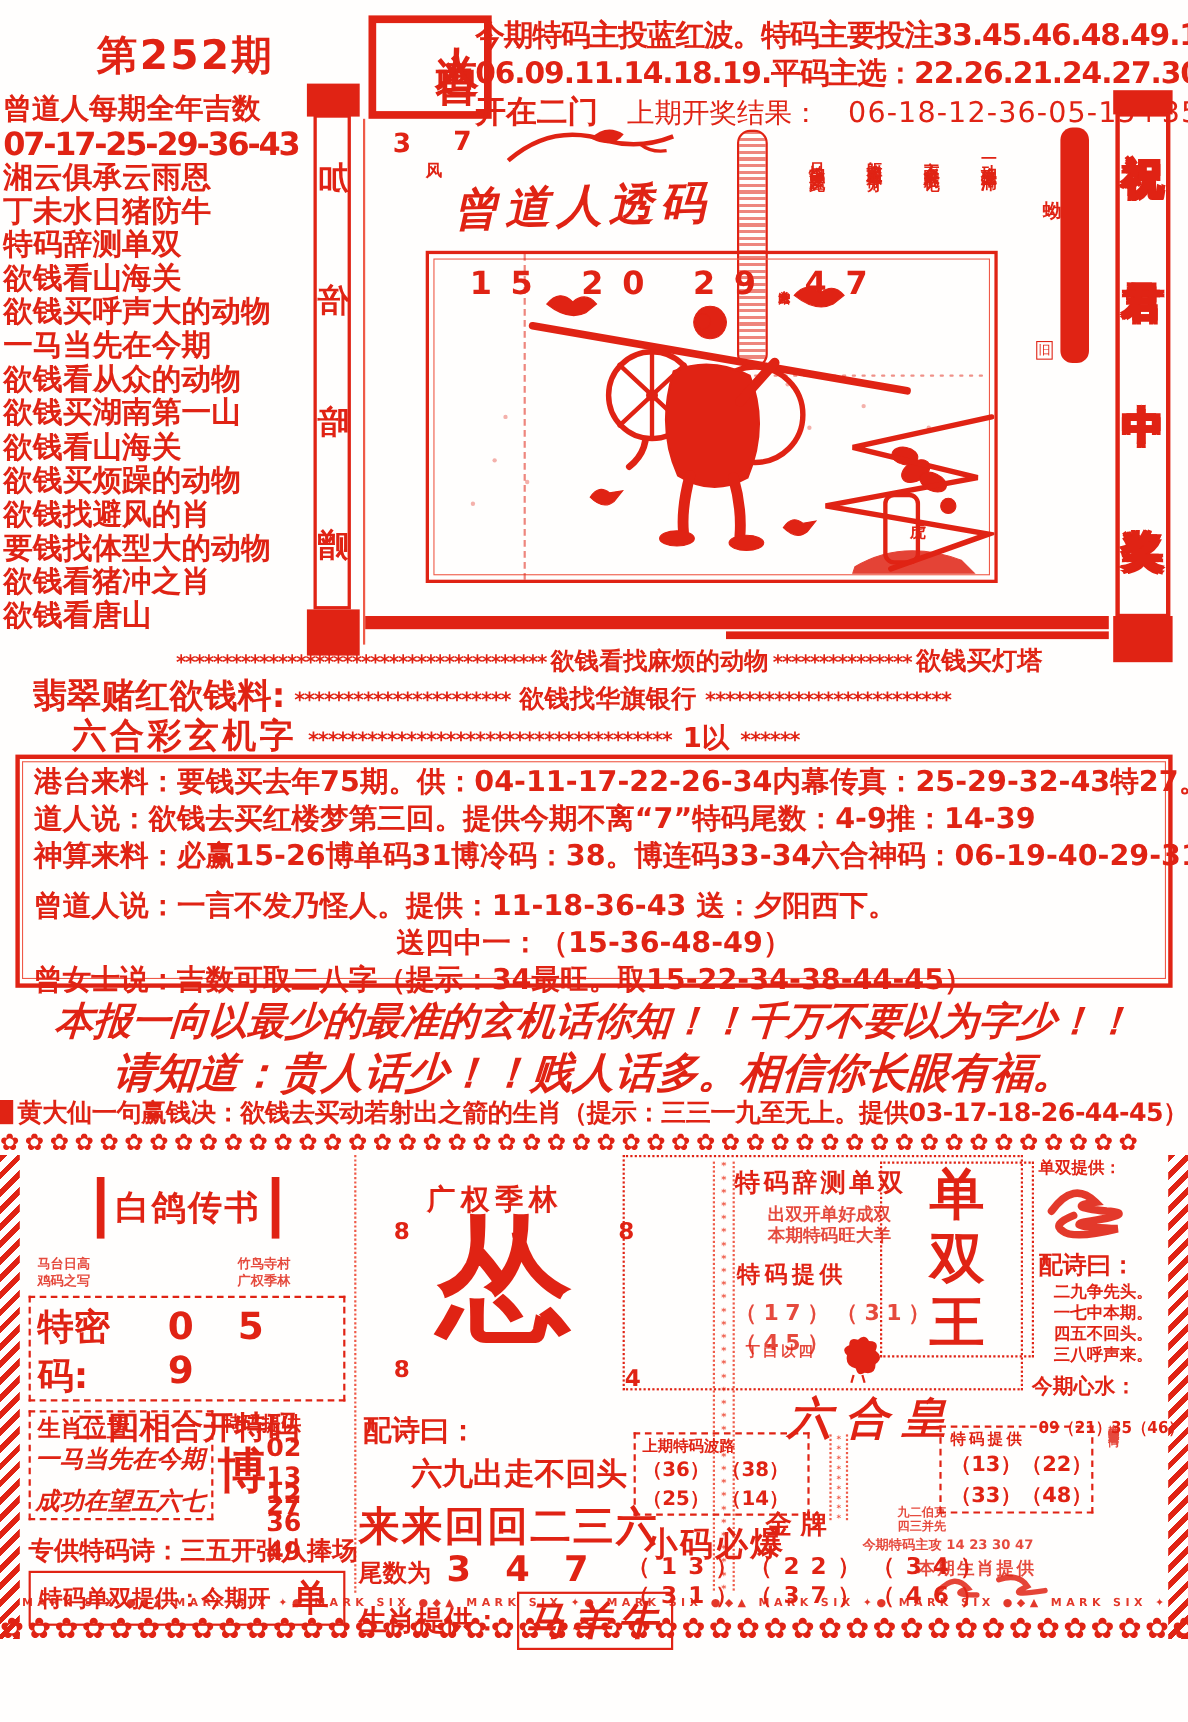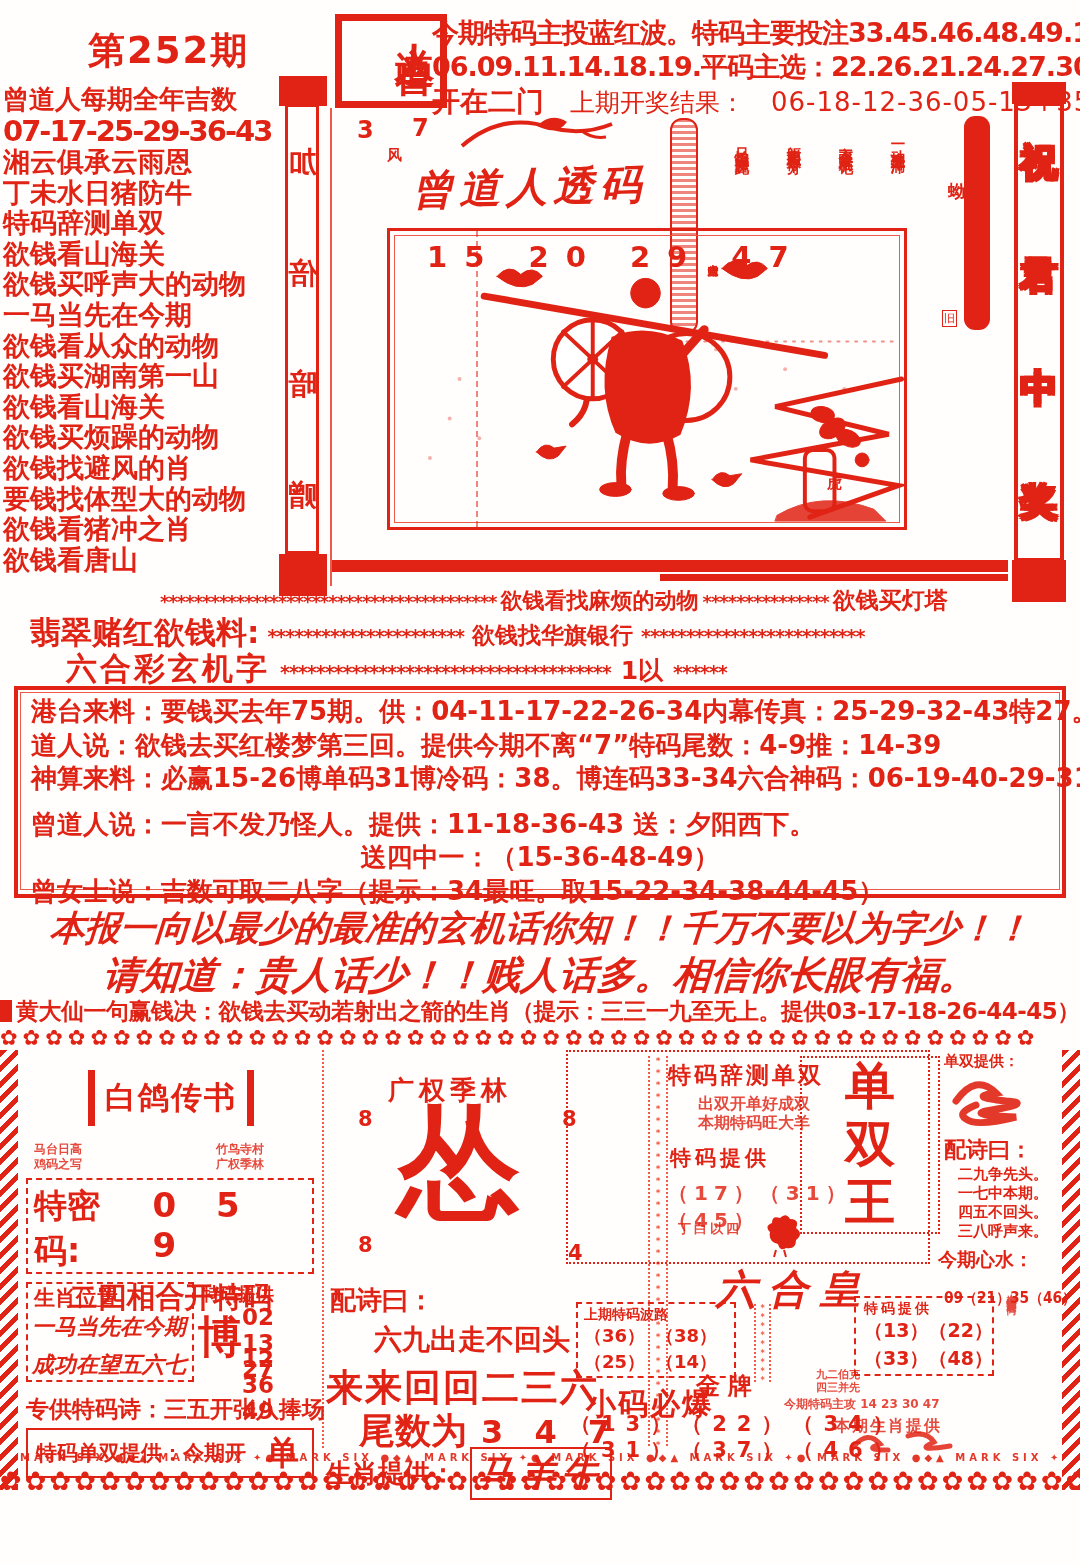--- a/index.html
+++ b/index.html
@@ -278,21 +278,21 @@
     <span class="abs b" style="left:28px;top:52px;font-size:21px;">8</span>
     <span class="abs b" style="left:232px;top:52px;font-size:21px;">8</span>
     <div class="abs serif b" style="left:68px;top:44px;font-size:122px;line-height:1;">怂</div>
     <span class="abs b" style="left:28px;top:178px;font-size:21px;">8</span>
     <span class="abs b" style="left:238px;top:186px;font-size:21px;">4</span>
 
     <div class="abs b" style="left:0px;top:228px;font-size:26px;">配诗曰：</div>
     <div class="abs b" style="left:44px;top:266px;font-size:28px;">六九出走不回头</div>
     <div class="abs serif b nowrap" style="left:-4px;top:308px;font-size:37px;letter-spacing:2px;">来来回回二三六</div>
     <div class="abs" style="left:-4px;top:352px;display:flex;align-items:baseline;gap:14px;">
-      <span class="serif b" style="font-size:36px;margin-left:33px;">尾数为</span>
+      <span class="serif b" style="font-size:22px;">尾数为</span>
       <span class="b" style="font-size:32px;letter-spacing:10px;">3 4 7</span>
     </div>
     <div class="abs" style="left:-4px;top:392px;display:flex;align-items:center;gap:14px;">
       <span class="serif b" style="font-size:26px;">生肖提供：</span>
       <span class="serif b" style="font-size:36px;font-style:italic;letter-spacing:6px;border:2px solid var(--r);padding:0 6px;text-align:center;">马羊牛</span>
     </div>
   </div>
 
   <div class="abs vrl b" style="left:648px;top:1056px;height:390px;font-size:9px;letter-spacing:2px;border-left:2px dotted var(--rs);border-right:2px dotted var(--rs);padding:0 3px;overflow:hidden;color:var(--rs);">************************************************************</div>
 

